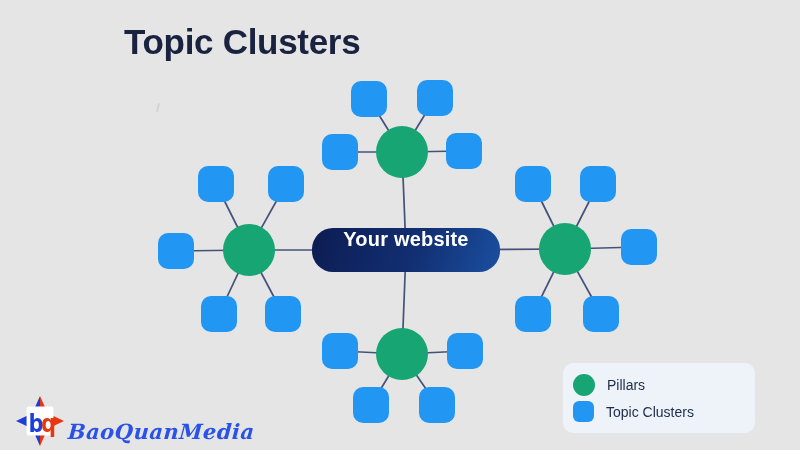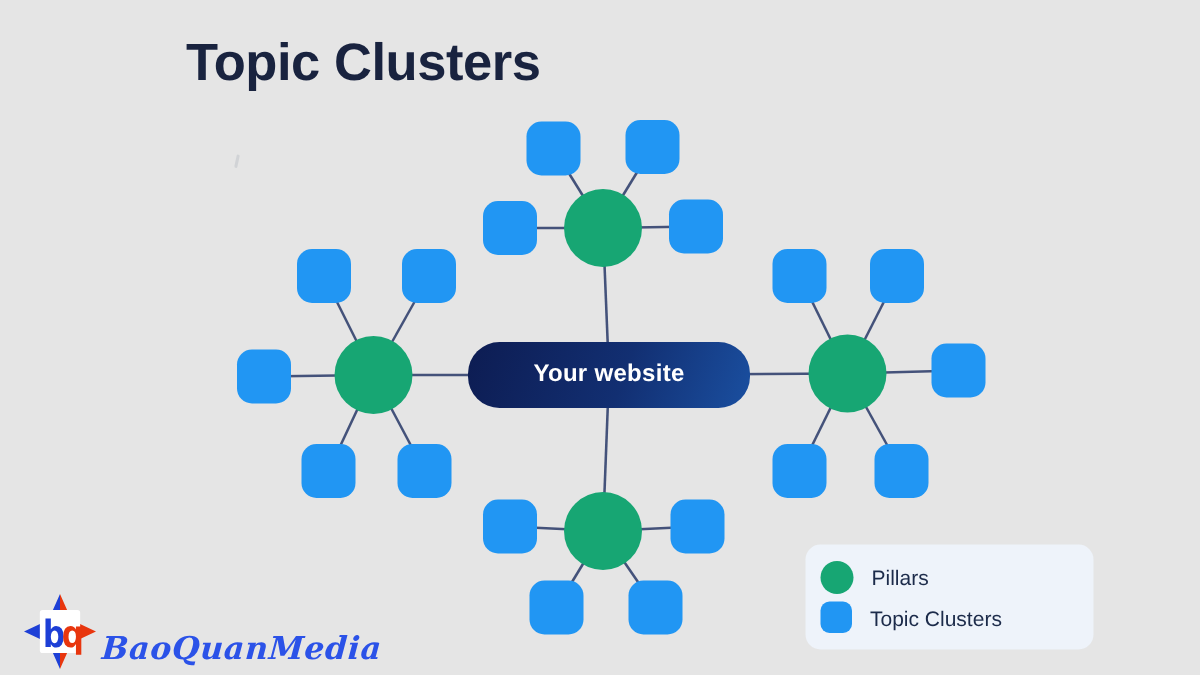--- a/index.html
+++ b/index.html
@@ -15,26 +15,26 @@
   #connector-lines{position:absolute;left:0;top:0;width:800px;height:450px;}
   #connector-lines line{stroke:var(--line,#44527a);stroke-width:1.7;}
   #node-layer{position:absolute;left:0;top:0;width:800px;height:450px;}
   .pillar-node{
     position:absolute;border-radius:50%;background:var(--pillar,#17a673);
   }
   .square-node{
     position:absolute;border-radius:10px;background:var(--cluster,#2196f3);
   }
   .center-node{
-    position:absolute;display:flex;align-items:center;justify-content:center;
+    position:absolute;display:flex;justify-content:center;
     background:linear-gradient(110deg,var(--pill-from,#0d1c52) 0%,#122f72 55%,var(--pill-to,#1a4fa0) 100%);
-    border-radius:21px;color:#ffffff;font-size:16px;font-weight:bold;letter-spacing:0.2px;
+    border-radius:21px;color:#ffffff;font-size:20px;font-weight:bold;letter-spacing:0.2px;
   }
   .legend{
-    position:absolute;left:537px;top:363px;width:192px;height:70px;
+    position:absolute;left:563px;top:363px;width:192px;height:70px;
     background:var(--legend-bg,#eef3fa);border-radius:10px;
     display:flex;flex-direction:column;justify-content:center;gap:5px;
     padding-left:10px;box-sizing:border-box;
   }
   .legend-row{display:flex;align-items:center;gap:12px;}
   .legend-label{font-size:14px;font-weight:500;color:var(--legend-text,#1c2b4a);}
   .swatch-circle{width:22px;height:22px;border-radius:50%;background:var(--pillar,#17a673);flex:0 0 auto;}
   .swatch-square{width:21px;height:21px;border-radius:6px;background:var(--cluster,#2196f3);flex:0 0 auto;}
   .logo{position:absolute;left:16px;top:396px;display:flex;align-items:flex-end;}
   .logo-mark{width:48px;height:50px;flex:0 0 auto;}

